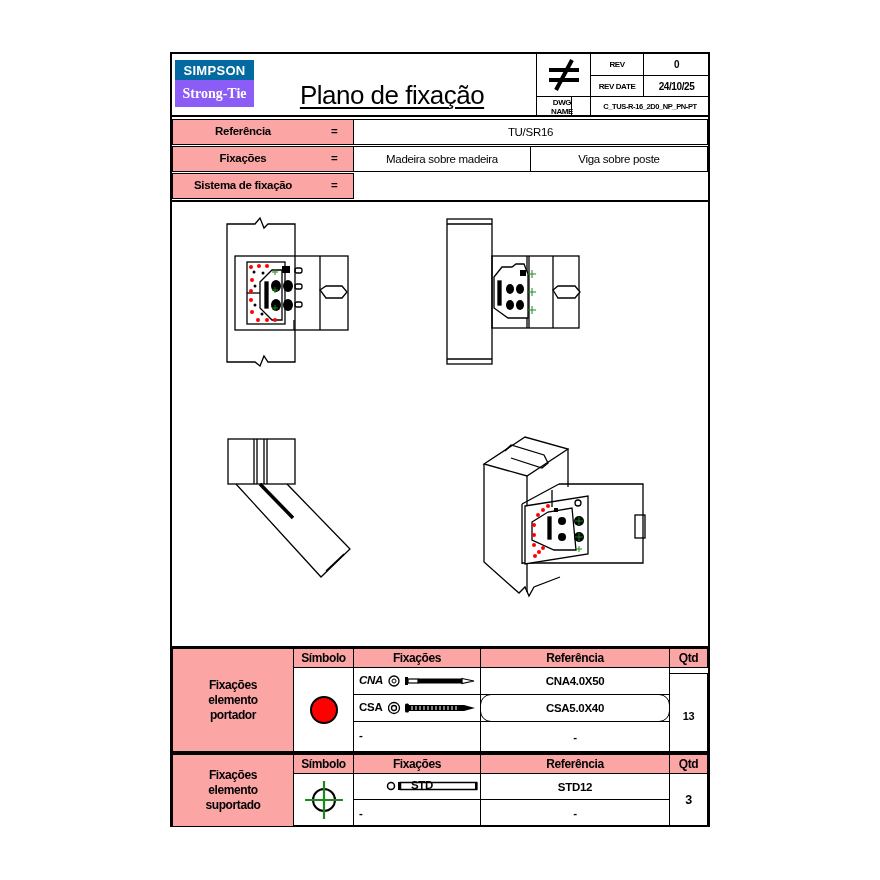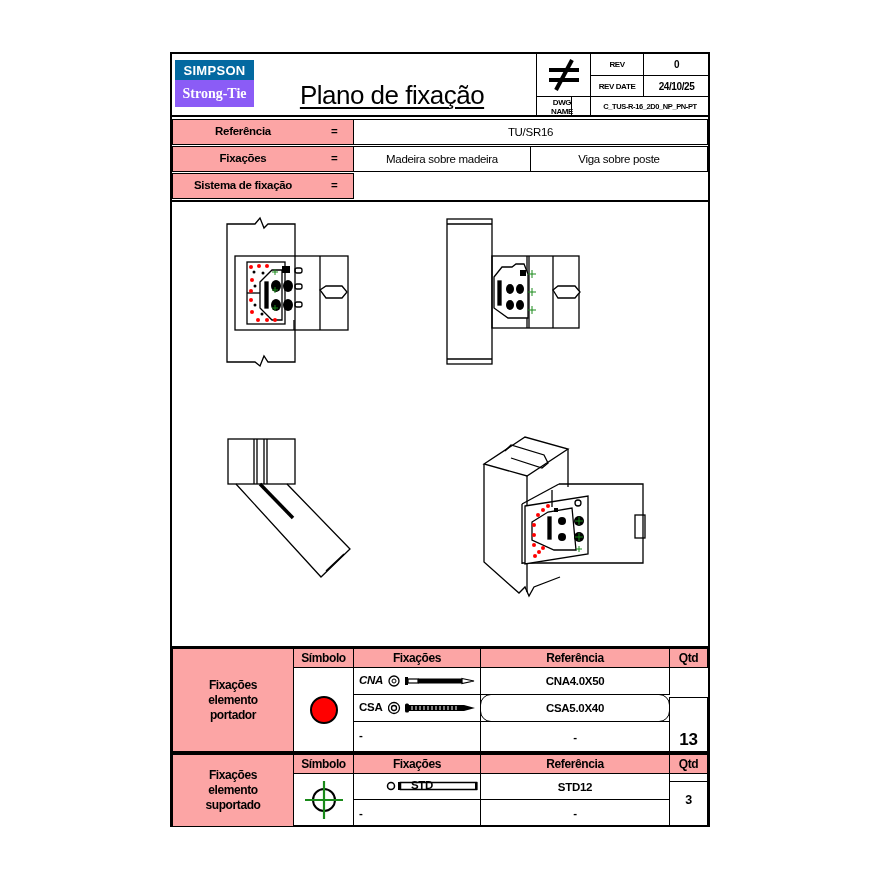--- a/index.html
+++ b/index.html
@@ -232,21 +232,21 @@
     </svg>
   </div>
   <div class="abs b" style="left:181px;top:667px;width:128px;height:31px;">
     <span class="abs cell" style="left:5px;top:7px;">-</span>
   </div>
 
   <div class="abs b center cell" style="left:308px;top:613px;width:190px;height:28px;">CNA4.0X50</div>
   <div class="abs b center cell" style="left:308px;top:640px;width:190px;height:28px;border-radius:11px;">CSA5.0X40</div>
   <div class="abs b center cell" style="left:308px;top:667px;width:190px;height:31px;">-</div>
 
-  <div class="abs b center cell" style="left:497px;top:643px;width:39px;height:85px;font-size:17px;text-align:right;">13</div>
+  <div class="abs b center cell" style="left:497px;top:619px;width:39px;height:85px;font-size:11px;text-align:right;">13</div>
 
   <div class="abs" style="left:0;top:697px;width:536px;height:3px;background:#000;"></div>
   <div class="abs gray b center" style="left:0;top:700px;width:122px;height:73px;">
     <span class="th" style="width:80px;line-height:15px;">Fixações elemento suportado</span>
   </div>
   <div class="abs gray b center th" style="left:121px;top:700px;width:61px;height:20px;">Símbolo</div>
   <div class="abs gray b center th" style="left:181px;top:700px;width:128px;height:20px;">Fixações</div>
   <div class="abs gray b center th" style="left:308px;top:700px;width:190px;height:20px;">Referência</div>
   <div class="abs gray b center th" style="left:497px;top:700px;width:39px;height:20px;">Qtd</div>
 

